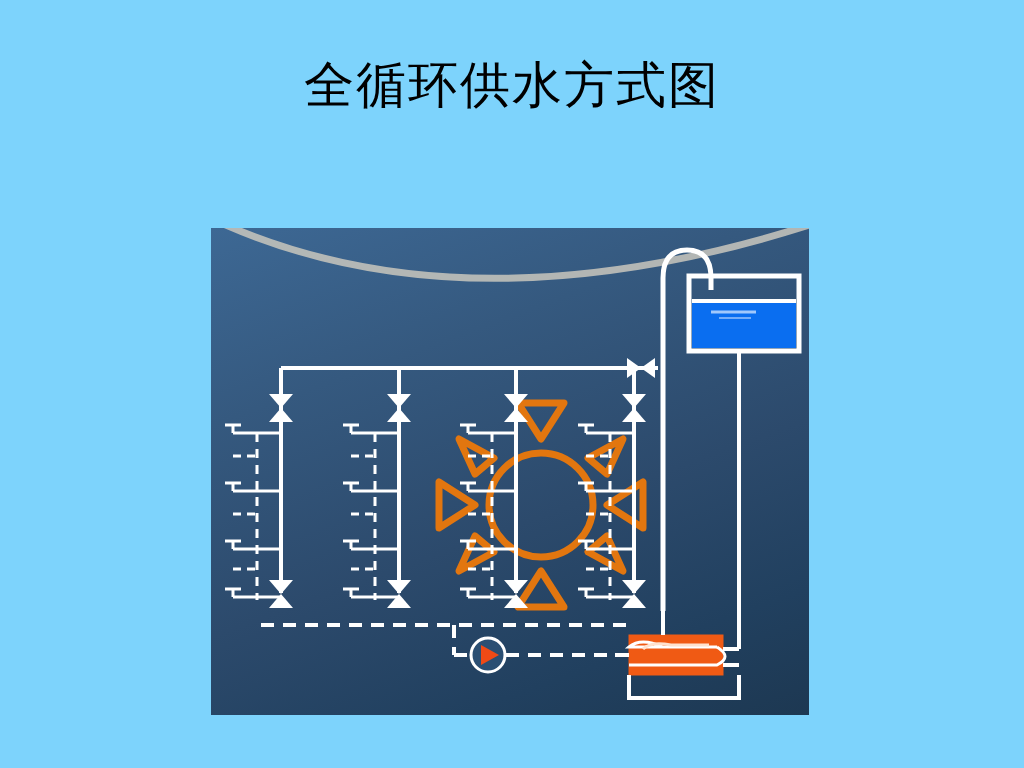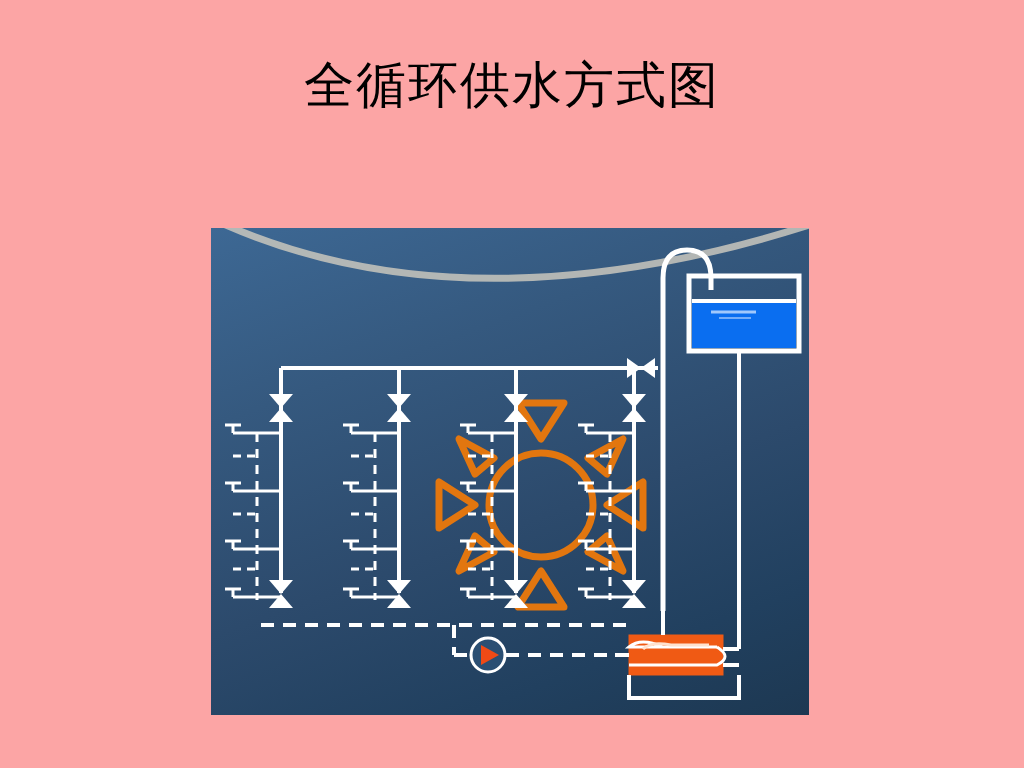--- a/index.html
+++ b/index.html
@@ -10,21 +10,21 @@
     width: 1024px;
     height: 768px;
     background: #ffffff;
     font-family: "Liberation Sans", sans-serif;
     overflow: hidden;
   }
   .slide {
     position: relative;
     width: 1024px;
     height: 768px;
-    background: #fca5a5;
+    background: #7dd3fc;
   }
   .slide-title {
     position: absolute;
     left: 0;
     top: 52px;
     width: 1024px;
     text-align: center;
     font-family: "DejaVu Sans", "Liberation Sans", sans-serif;
     font-size: 50px;
     line-height: 66px;

